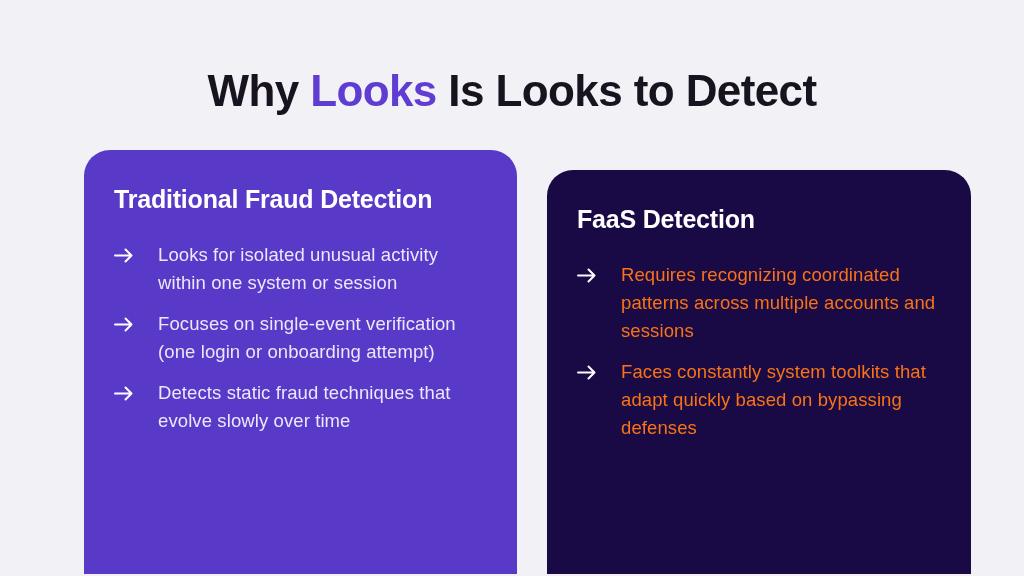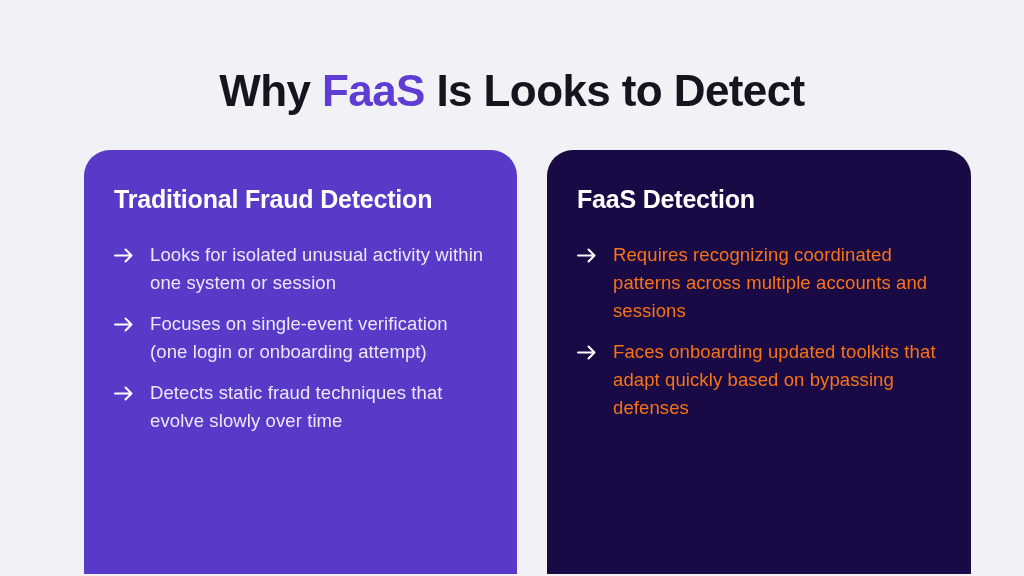--- a/index.html
+++ b/index.html
@@ -38,33 +38,34 @@
     border-radius: 26px 26px 0 0;
     padding: 34px 28px 0 30px;
   }
   .card-traditional {
     flex: 0 0 433px;
     background: #5839c8;
   }
   .card-faas {
     flex: 1 1 auto;
     background: #190a45;
+    margin-top: 20px;
   }
   .card-heading {
     margin: 0 0 27px 0;
     font-size: 25px;
     line-height: 30px;
     font-weight: 700;
     color: #ffffff;
     letter-spacing: -0.2px;
   }
   .bullet {
     display: flex;
     align-items: flex-start;
-    gap: 16px;
+    gap: 24px;
     margin: 0 0 13px 0;
   }
   .bullet-arrow {
     flex: 0 0 20px;
     height: 28px;
     display: flex;
     align-items: center;
   }
   .bullet-text {
     font-size: 18.5px;
@@ -72,21 +73,21 @@
     letter-spacing: 0.1px;
   }
   .card-traditional .bullet-text { color: #ece7fb; }
   .card-faas .bullet-text { color: #f97316; }
 </style>
 </head>
 <body>
 
 <div class="stage">
 
-  <h1 class="title"><span>Why </span><span class="accent">FaaS</span><span> Is Looks to Detect</span></h1>
+  <h1 class="title"><span>Why </span><span class="accent">Looks</span><span> Is Looks to Detect</span></h1>
 
   <div class="cards">
 
     <div class="card card-traditional">
       <h2 class="card-heading">Traditional Fraud Detection</h2>
 
       <div class="bullet">
         <span class="bullet-arrow">
           <svg width="20" height="15" viewBox="0 0 20 15">
               <path d="M1 7.5 H17.5 M11.5 1.5 L17.5 7.5 L11.5 13.5" stroke="#ffffff" stroke-width="2" fill="none" stroke-linecap="round" stroke-linejoin="round"></path>
@@ -125,19 +126,19 @@
         </span>
         <span class="bullet-text">Requires recognizing coordinated patterns across multiple accounts and sessions</span>
       </div>
 
       <div class="bullet">
         <span class="bullet-arrow">
           <svg width="20" height="15" viewBox="0 0 20 15">
               <path d="M1 7.5 H17.5 M11.5 1.5 L17.5 7.5 L11.5 13.5" stroke="#ffffff" stroke-width="2" fill="none" stroke-linecap="round" stroke-linejoin="round"></path>
             </svg>
         </span>
-        <span class="bullet-text">Faces onboarding updated toolkits that adapt quickly based on bypassing defenses</span>
+        <span class="bullet-text">Faces constantly system toolkits that adapt quickly based on bypassing defenses</span>
       </div>
 
     </div>
 
   </div>
 </div>
 
 </body></html>

